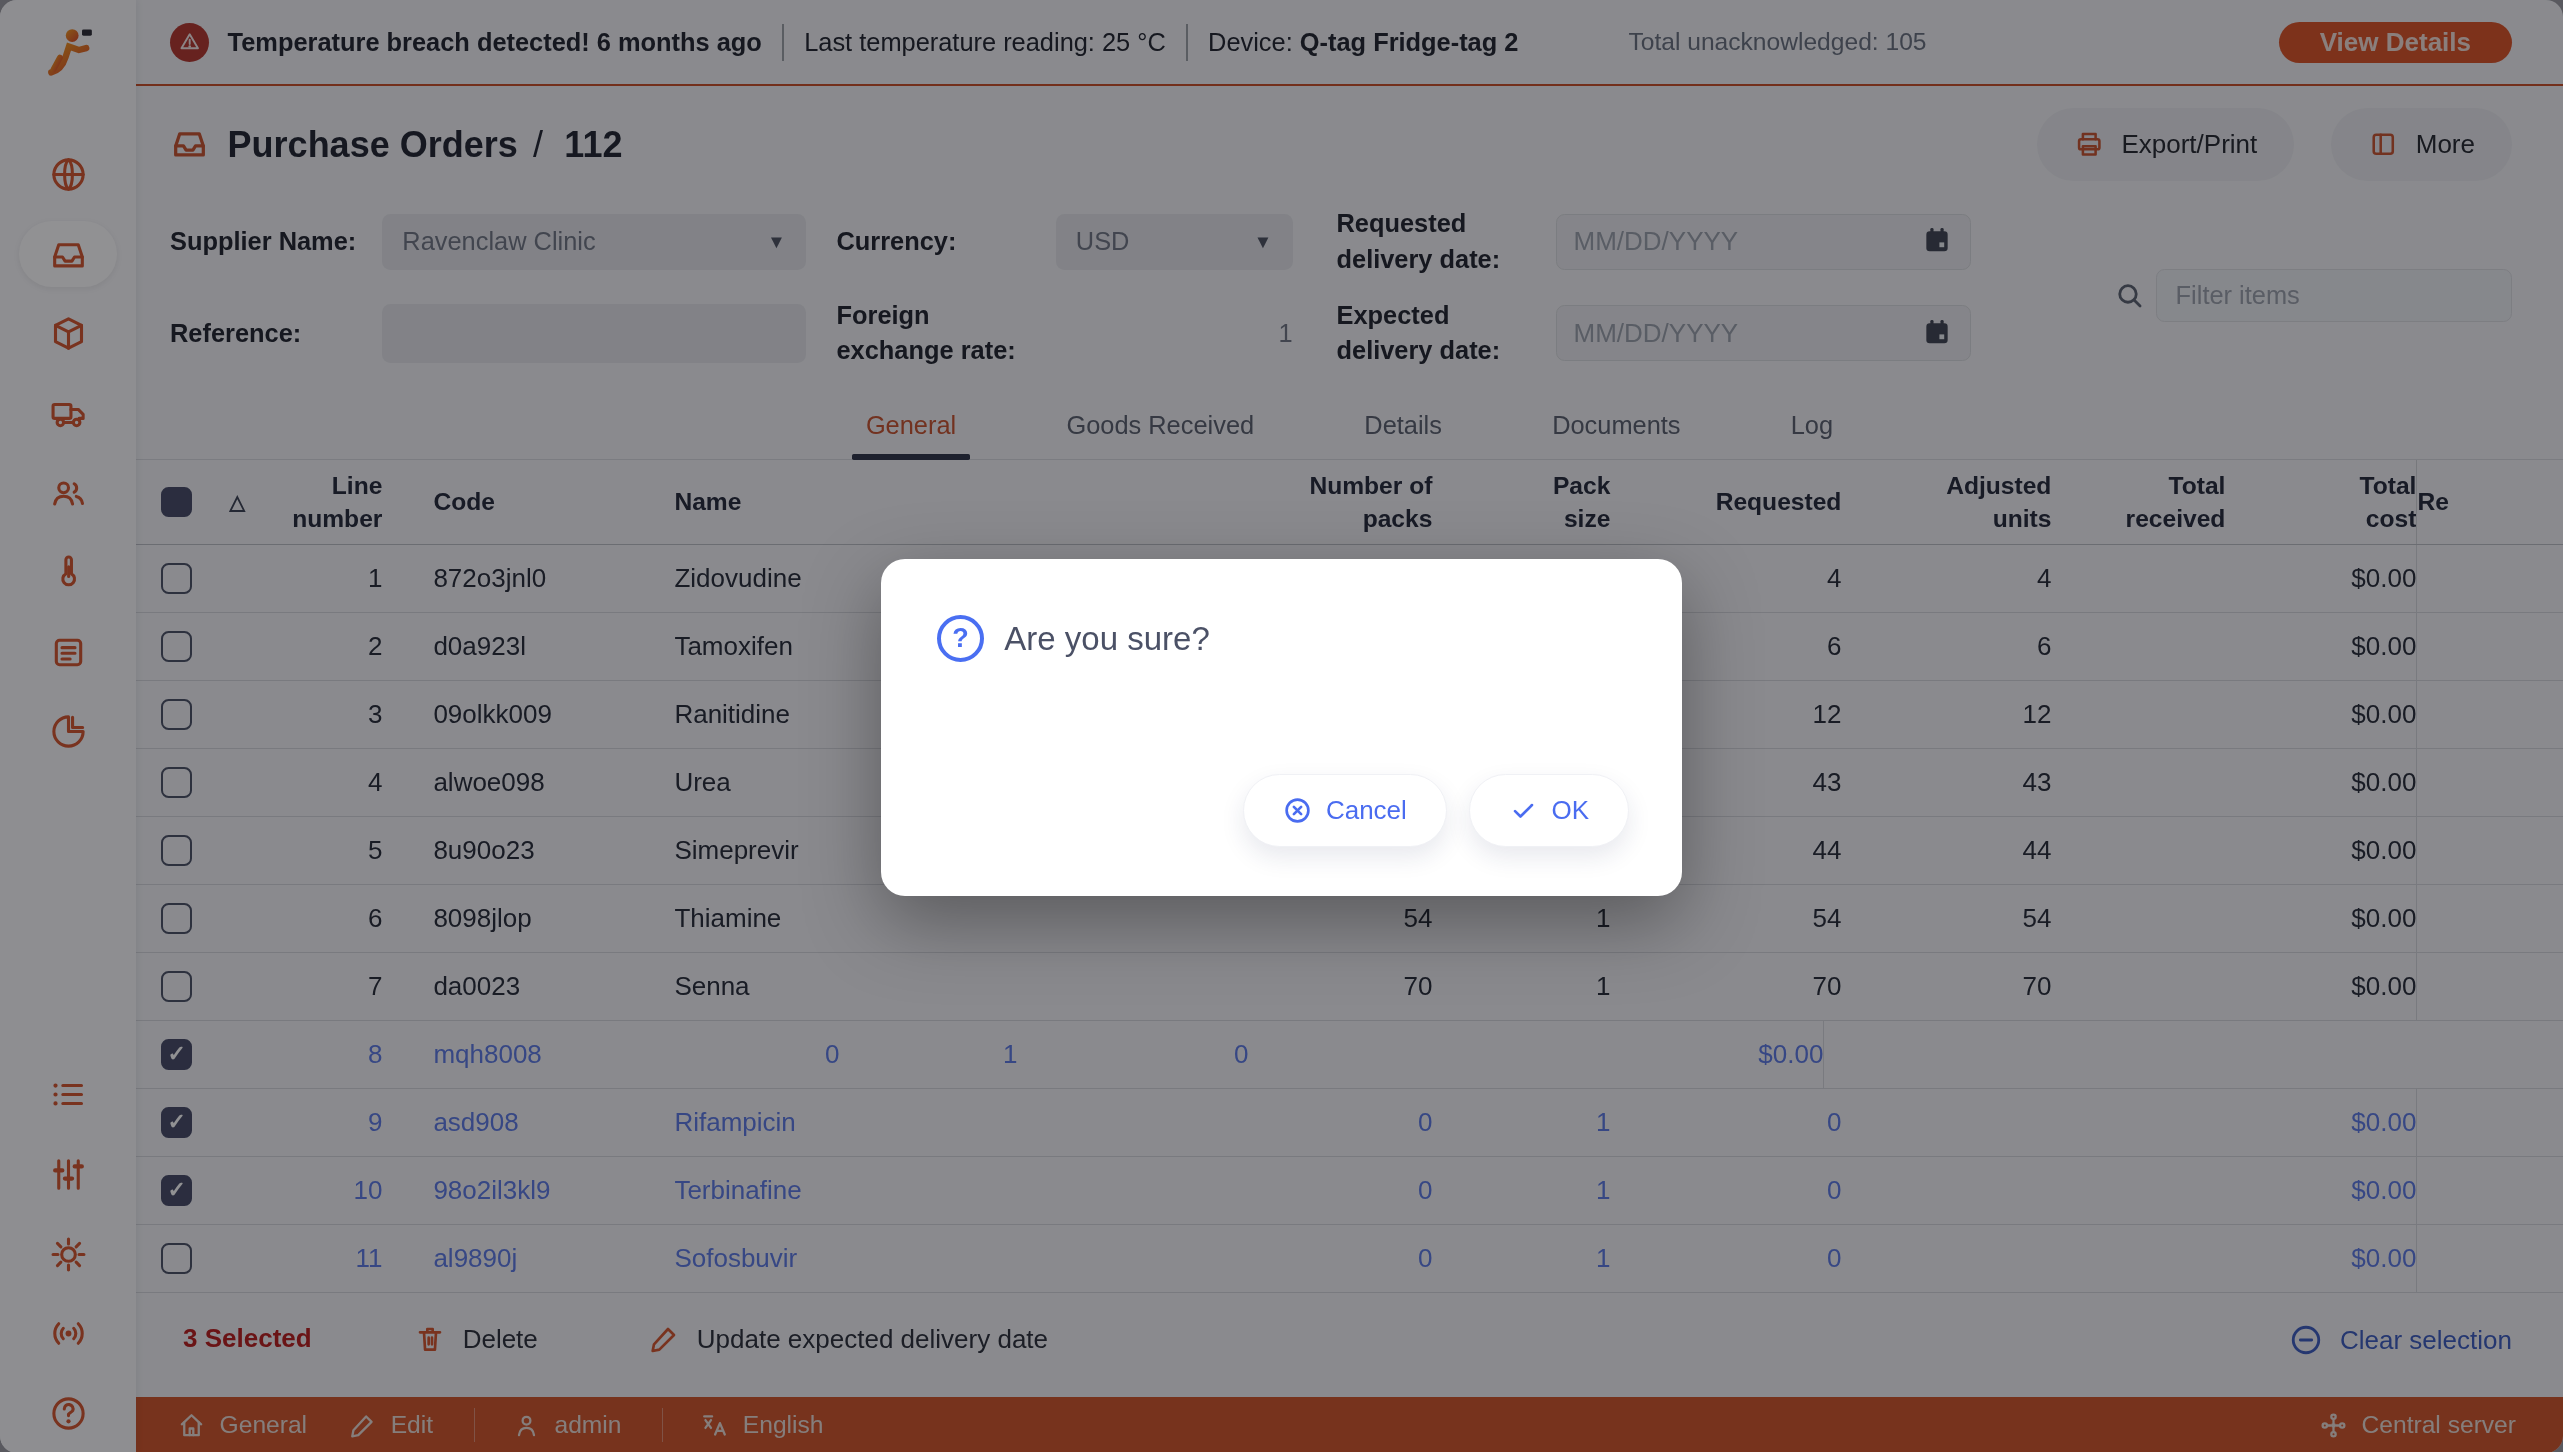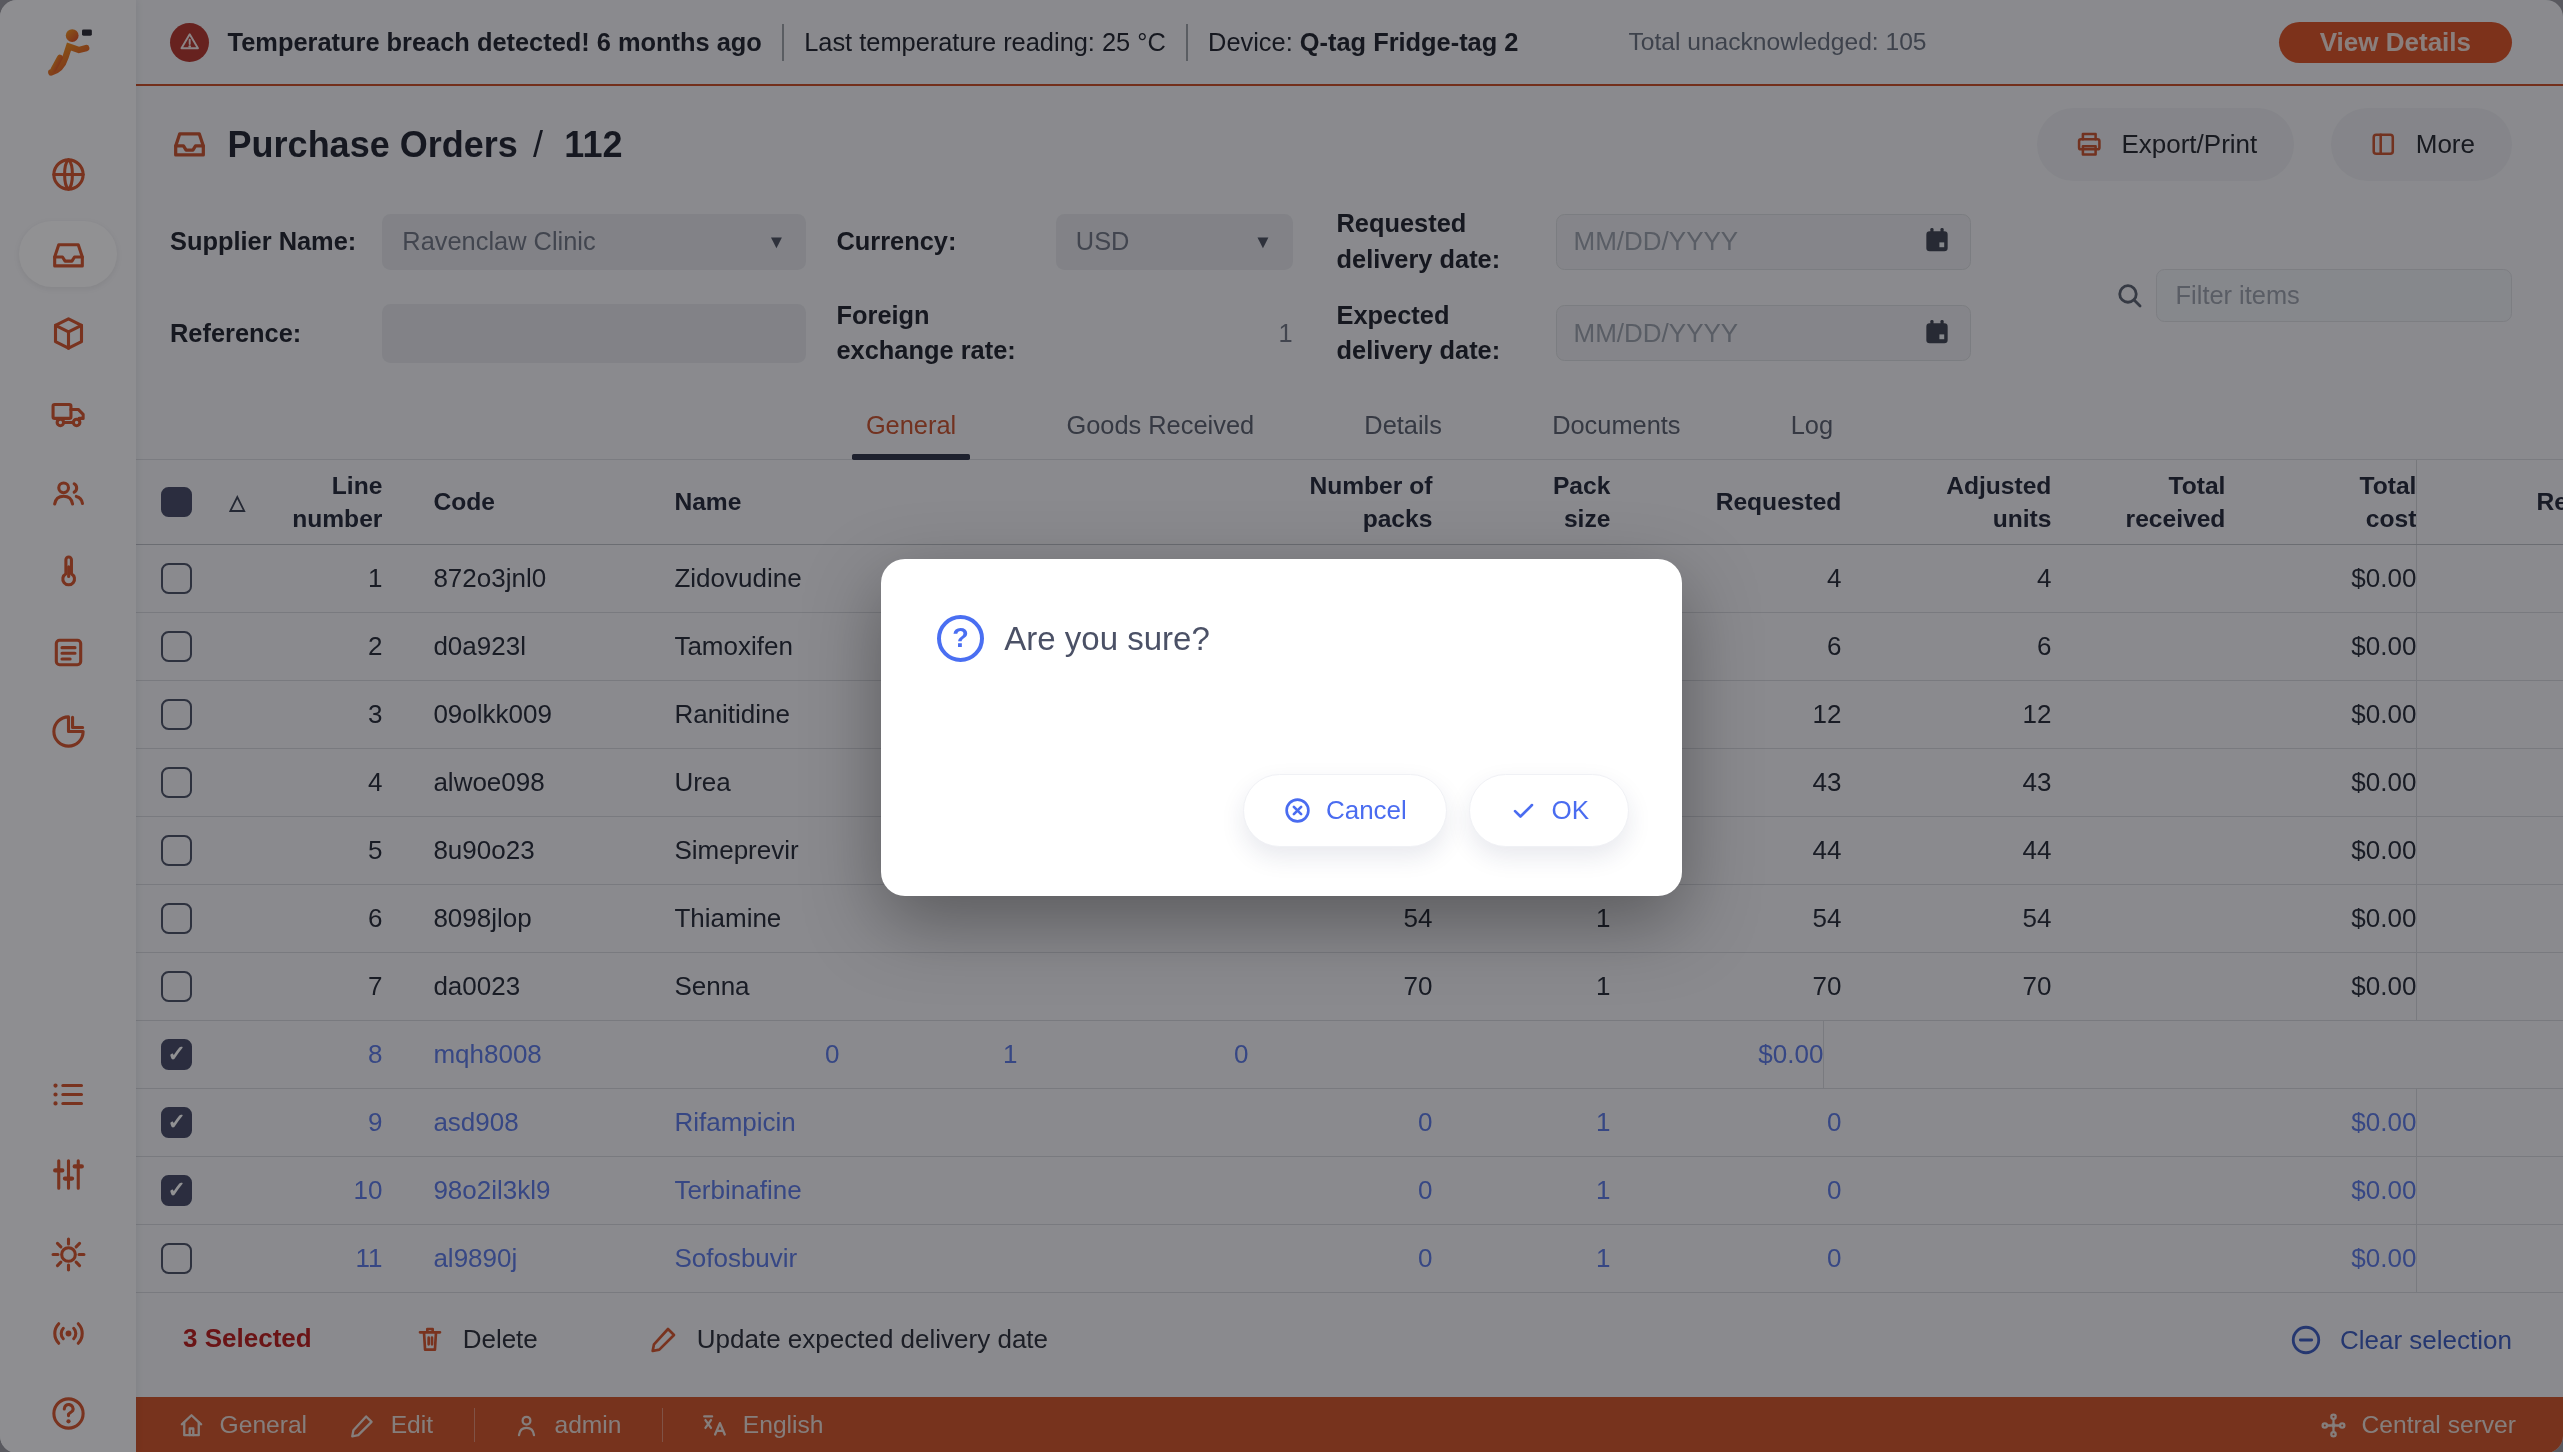--- a/index.html
+++ b/index.html
@@ -105,21 +105,21 @@
   .c-sort { width:51px; font-size:20.3px; color:#3a4052; }
   .c-line { width:102px; text-align:right; }
   .c-code { width:292px; padding-left:51px; text-align:left; }
   .c-name { width:593px; text-align:left; }
   .c-packs{ width:165px; text-align:right; }
   .c-size { width:178px; text-align:right; }
   .c-req  { width:231px; text-align:right; }
   .c-adj  { width:210px; text-align:right; }
   .c-rec  { width:174px; text-align:right; }
   .c-cost { width:191px; text-align:right; }
-  .c-extra{ width:147px; padding-left:119px; overflow:hidden; white-space:nowrap;
+  .c-extra{ width:147px; overflow:hidden; white-space:nowrap;
             align-self:stretch; display:flex; align-items:center; border-left:0.8px solid #cfd1d6; }
   .tr:not(.head) .c-extra { border-left:0.8px solid #d4d6db; }
   .tr.blue { color:#5b79e4; }
   .cb { width:30.5px; height:30.5px; border:2.5px solid #4a5065; border-radius:7.6px; background:transparent;
         display:flex; align-items:center; justify-content:center; cursor:pointer; }
   .cb.checked { background:#454a66; border-color:#454a66; }
   .cb.checked::after { content:"✓"; color:#fff; font-size:22px; font-weight:700; }
   .cb.indeterminate { background:#454a66; border-color:#454a66; }
   .cb.indeterminate::after { content:""; width:15.3px; height:3.4px; background:#fff; border-radius:1.7px; }
 

